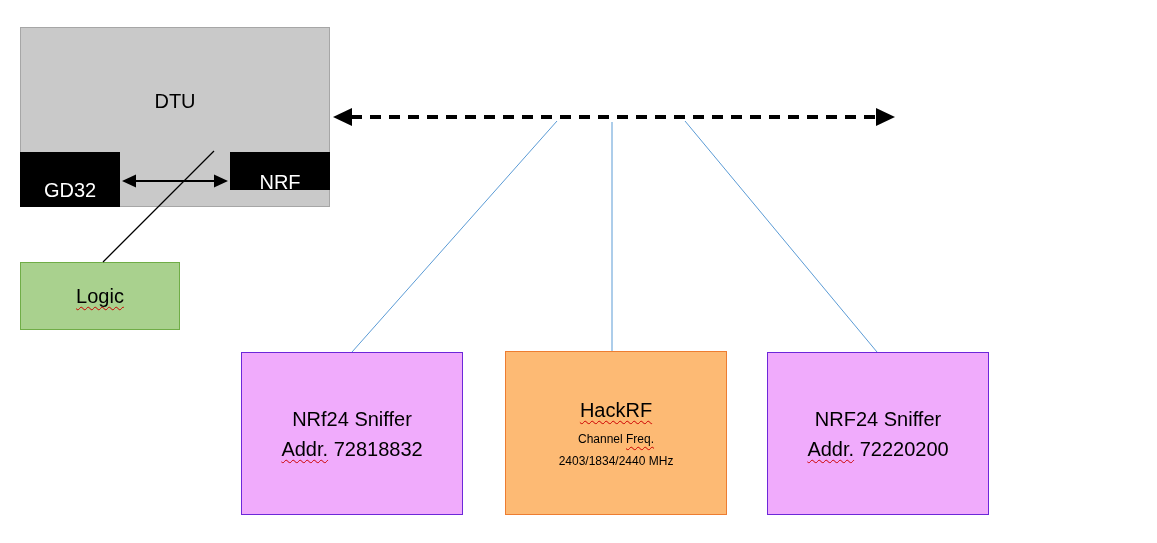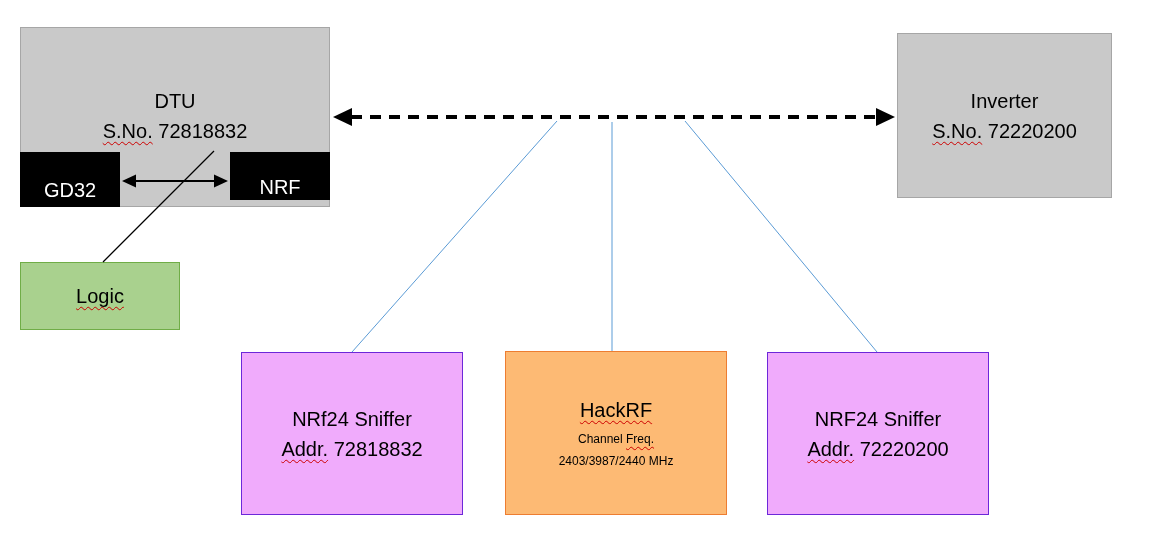--- a/index.html
+++ b/index.html
@@ -39,21 +39,21 @@
     text-decoration-line: underline;
     text-decoration-style: wavy;
     text-decoration-color: #cc0000;
     text-decoration-thickness: 1px;
     text-underline-offset: 3px;
     text-decoration-skip-ink: none;
   }
 
   #dtu           { left: 20px;  top: 27px;  width: 310px; height: 180px; justify-content: flex-start; padding-top: 58px; }
   #gd32          { left: 20px;  top: 152px; width: 100px; height: 55px; }
-  #nrf           { left: 230px; top: 152px; width: 100px; height: 48px; }
+  #nrf           { left: 230px; top: 152px; width: 100px; height: 38px; }
   #logic         { left: 20px;  top: 262px; width: 160px; height: 68px; }
   #inverter      { left: 897px; top: 33px;  width: 215px; height: 165px; }
   #sniffer-left  { left: 241px; top: 352px; width: 222px; height: 163px; }
   #hackrf        { left: 505px; top: 351px; width: 222px; height: 164px; }
   #sniffer-right { left: 767px; top: 352px; width: 222px; height: 163px; }
 
   #hackrf .title-line { margin-bottom: 3px; }
 
   svg.overlay {
     position: absolute;
@@ -62,49 +62,44 @@
     pointer-events: none;
   }
 </style>
 </head>
 <body>
 
 <div class="canvas">
 
   <div class="box gray" id="dtu">
     <div class="t20">DTU</div>
-    <div class="t20"><span class="sq">S.No.</span> <span>72818832</span></div>
   </div>
 
   <div class="box black" id="gd32">
     <span class="t20 white">GD32</span>
   </div>
 
   <div class="box black" id="nrf">
     <span class="t20 white">NRF</span>
   </div>
 
   <div class="box green" id="logic">
     <span class="t20 sq">Logic</span>
   </div>
 
-  <div class="box gray" id="inverter">
-    <div class="t20">Inverter</div>
-    <div class="t20"><span class="sq">S.No.</span> <span>72220200</span></div>
-  </div>
 
   <div class="box blue" id="sniffer-left">
     <div class="t20">NRf24 Sniffer</div>
     <div class="t20"><span class="sq">Addr.</span> <span>72818832</span></div>
   </div>
 
   <div class="box orange" id="hackrf">
     <div class="t20 title-line sq">HackRF</div>
     <div class="t16"><span>Channel</span> <span class="sq">Freq.</span></div>
-    <div class="t16">2403/3987/2440 MHz</div>
+    <div class="t16">2403/1834/2440 MHz</div>
   </div>
 
   <div class="box blue" id="sniffer-right">
     <div class="t20">NRF24 Sniffer</div>
     <div class="t20"><span class="sq">Addr.</span> <span>72220200</span></div>
   </div>
 
   <svg class="overlay" width="1157" height="543" viewBox="0 0 1157 543">
 
     <g>

